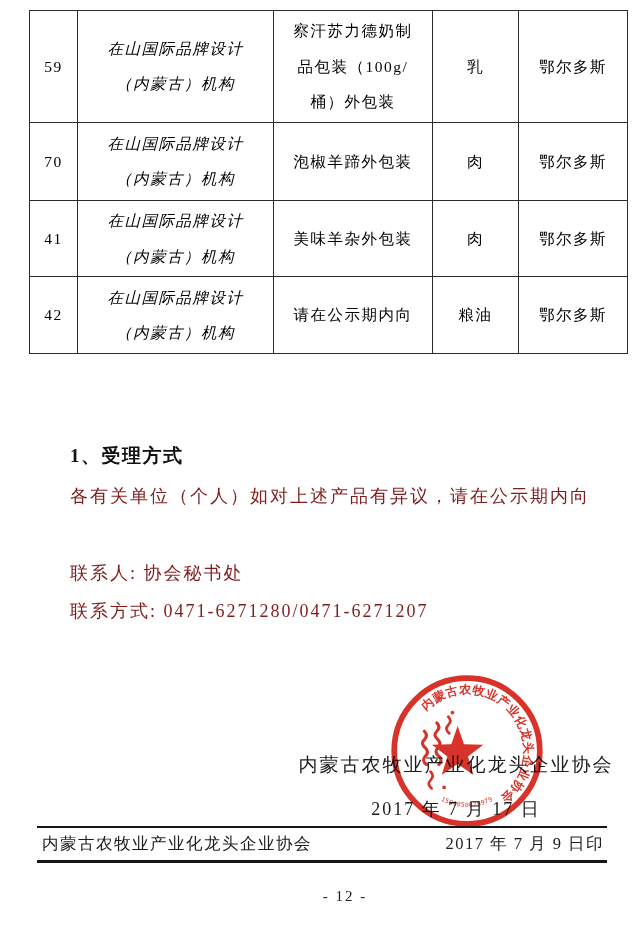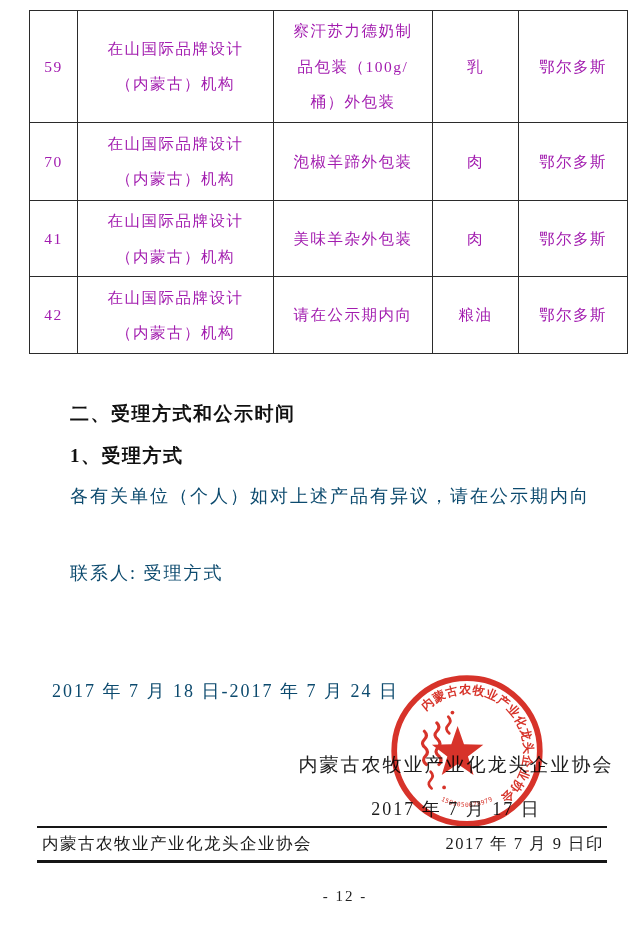--- a/index.html
+++ b/index.html
@@ -10,33 +10,33 @@
     overflow:hidden;
   }
 
   
   table.products {
     position:absolute; left:29px; top:10px; width:598px;
     border-collapse:collapse; table-layout:fixed;
   }
   table.products td {
     border:1.5px solid #2b2b2b; text-align:center; vertical-align:middle;
-    font-size:15.5px; letter-spacing:1.5px; line-height:2.3; color:#a21caf;
+    font-size:15.5px; letter-spacing:1.5px; line-height:2.3; color:#000000;
     padding:2px 4px;
   }
   .col-no{width:48px}.col-company{width:196px}.col-product{width:159px}
   .col-cat{width:86px}.col-city{width:109px}
   tr.r39{height:107px} tr.r40{height:78px} tr.r41{height:75px} tr.r42{height:77px}
-  .wrapco{max-width:138px;margin:0 auto;}
+  .wrapco{max-width:138px;margin:0 auto;font-style:italic;}
   .wrappr{max-width:132px;margin:0 auto;}
 
   
   .abs{position:absolute;}
   .h-bold{font-weight:bold; font-size:19px; letter-spacing:1.5px; color:#111;}
-  .body-line{font-size:18px; letter-spacing:2px; color:#0c4a6e; white-space:nowrap;}
+  .body-line{font-size:18px; letter-spacing:2px; color:#7f1d1d; white-space:nowrap;}
 
   
   .sig-block{position:absolute; left:295px; top:752px; width:322px; text-align:center;}
   .sig-org{font-size:19px; letter-spacing:2px; white-space:nowrap;}
   .sig-date{font-size:18px; letter-spacing:2px; margin-top:19px; white-space:nowrap;}
 
   
   .stamp{position:absolute; left:389px; top:673px; width:156px; height:156px;
          mix-blend-mode:multiply; opacity:.95;}
 
@@ -96,25 +96,24 @@
           </td>
       <td>
             <div class="wrappr">请在公示期内向</div>
           </td>
       <td>粮油</td>
       <td>鄂尔多斯</td>
     </tr>
   </tbody>
     </table>
 
-  <div class="abs h-bold" style="left:70px; top:401px;">二、受理方式和公示时间</div>
   <div class="abs h-bold" style="left:70px; top:443px;">1、受理方式</div>
   <div class="abs body-line" style="left:70px; top:484px;">各有关单位（个人）如对上述产品有异议，请在公示期内向</div>
-  <div class="abs body-line" style="left:70px; top:561px;">联系人: 受理方式</div>
-  <div class="abs body-line" style="left:52px; top:679px;">2017 年 7 月 18 日-2017 年 7 月 24 日</div>
+  <div class="abs body-line" style="left:70px; top:561px;">联系人: 协会秘书处</div>
+  <div class="abs body-line" style="left:70px; top:599px;">联系方式: 0471-6271280/0471-6271207</div>
 
   <div class="sig-block">
     <div class="sig-org">内蒙古农牧业产业化龙头企业协会</div>
     <div class="sig-date">2017 年 7 月 17 日</div>
   </div>
 
   <svg class="stamp" viewBox="0 0 150 150">
     <circle cx="75" cy="75" r="70" fill="none" stroke="#d5281e" stroke-width="5.5"></circle>
     <polygon fill="#d5281e" points="66,51 72.1,68.6 90.7,69 75.9,80.2 81.3,98 66,87.4 50.7,98 56.1,80.2 41.3,69 59.9,68.6"></polygon>
     <defs>

